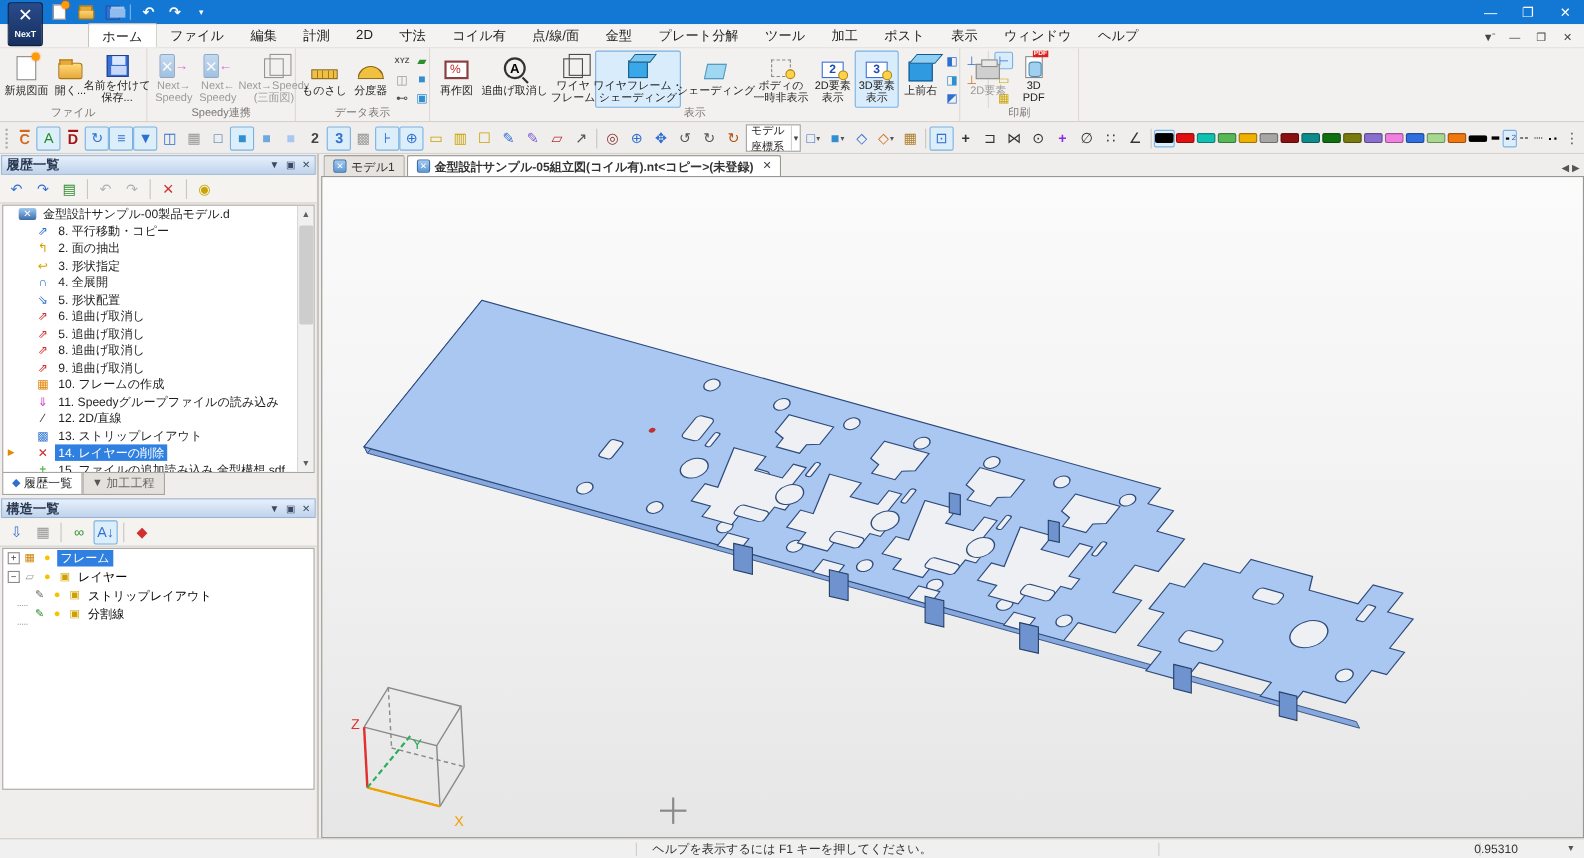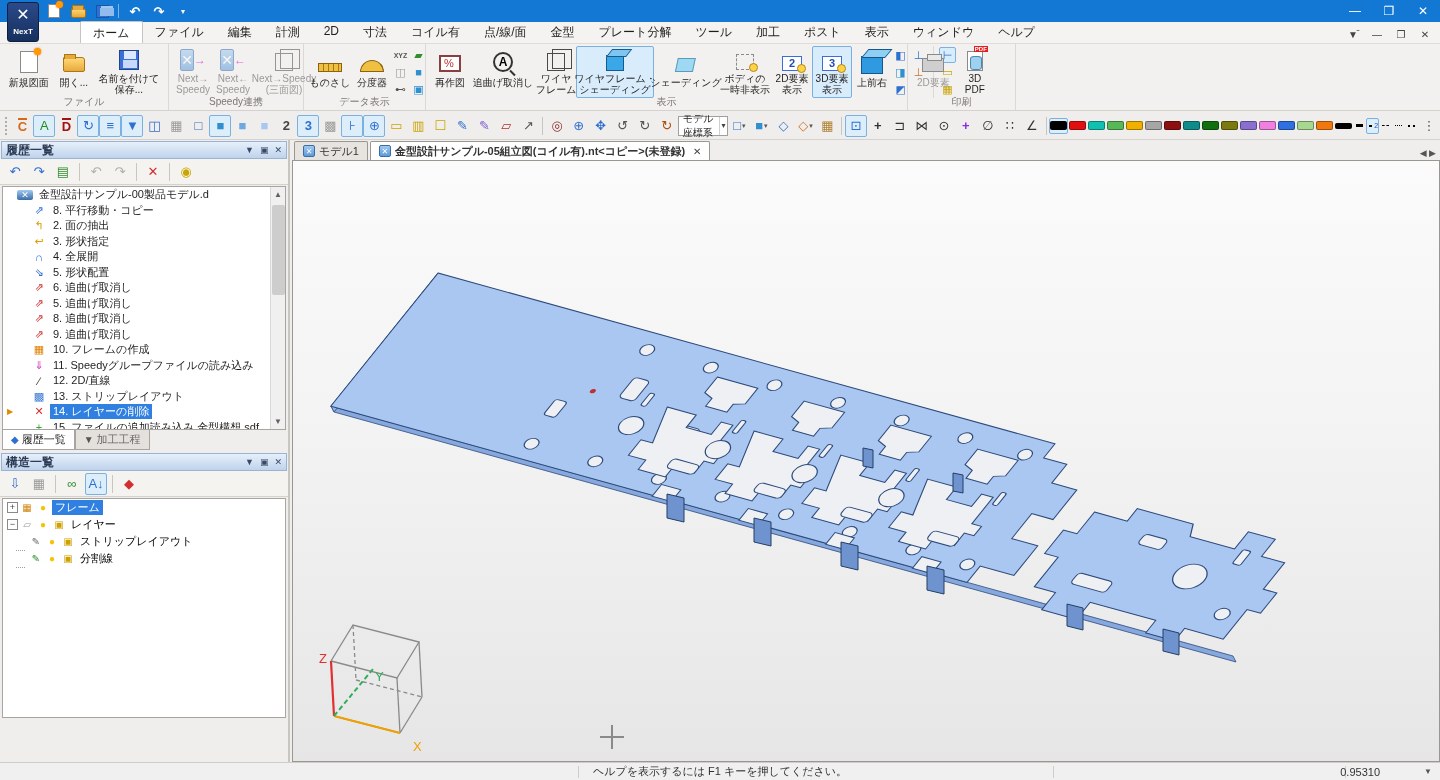--- a/index.html
+++ b/index.html
@@ -77,21 +77,21 @@
   .i-pdf::after { content:"PDF"; position:absolute; right:-6px; top:-6px; background:#e02020; color:#fff; font-size:6px; font-weight:bold; padding:0 1px; }
 
   
   #toolbar2 { position:absolute; left:0; top:112px; width:1440px; height:28px; background:#f0eeec; border-bottom:1px solid #d5d1cb; display:flex; align-items:center; padding-left:2px; }
   .grip { width:5px; height:18px; border-left:2px dotted #b0aca6; margin:0 3px; }
   .tbtn { min-width:22px; height:22px; display:flex; align-items:center; justify-content:center; border:1px solid transparent; border-radius:2px; font-size:13px; position:relative; }
   .tbtn.boxed { border-color:#7ab1e0; background:#ddeefb; }
   .tbtn .ovl { border-top:2px solid currentColor; font-weight:bold; line-height:13px; }
   .tbtn .ltr { font-weight:bold; }
   .tsep { width:1px; height:18px; background:#c9c5bf; margin:0 3px; }
-  .combo { width:104px; height:20px; background:#fff; border:1px solid #a0a0a0; display:flex; align-items:center; font-size:10px; padding-left:4px; color:#222; }
+  .combo { width:104px; height:25px; background:#fff; border:1px solid #a0a0a0; display:flex; align-items:center; font-size:10px; padding-left:4px; color:#222; }
   .combo .dd { margin-left:auto; width:14px; height:100%; border-left:1px solid #d0d0d0; display:flex; align-items:center; justify-content:center; font-size:8px; color:#444; }
   .swatch { width:24px; height:16px; border:1px solid transparent; border-radius:2px; display:flex; align-items:center; justify-content:center; }
   .swatch .chip { width:17px; height:9px; border-radius:2px; border:1px solid rgba(0,0,0,.35); }
   .swatch.sel { border-color:#7ab1e0; background:#ddeefb; }
   .lsty { width:26px; height:16px; border:1px solid transparent; border-radius:2px; display:flex; align-items:center; }
   .lsty.sel { border-color:#7ab1e0; background:#ddeefb; }
   .lsty .ln { flex:1; margin:0 2px; }
 
   
   #leftcol { position:absolute; left:0; top:140px; width:290px; height:622px; background:#f0eeec; border-right:2px solid #c9c5bf; }
@@ -202,21 +202,21 @@
       </div>
     <div id="mdi-controls">
       <div class="mdibtn">▼̄</div>
       <div class="mdibtn">—</div>
       <div class="mdibtn">❐</div>
       <div class="mdibtn">✕</div>
     </div>
   </div>
 
   <div id="ribbon">
-    <div class="rgroup" style="width:169px">
+    <div class="rgroup" style="width:134px">
       <div class="rbtn">
         <div class="ric">
             <span class="i-doc"></span>
           </div>
         <div class="rlabel">新規図面</div>
       </div>
       <div class="rbtn">
         <div class="ric">
             <span class="i-folder"></span>
           </div>

